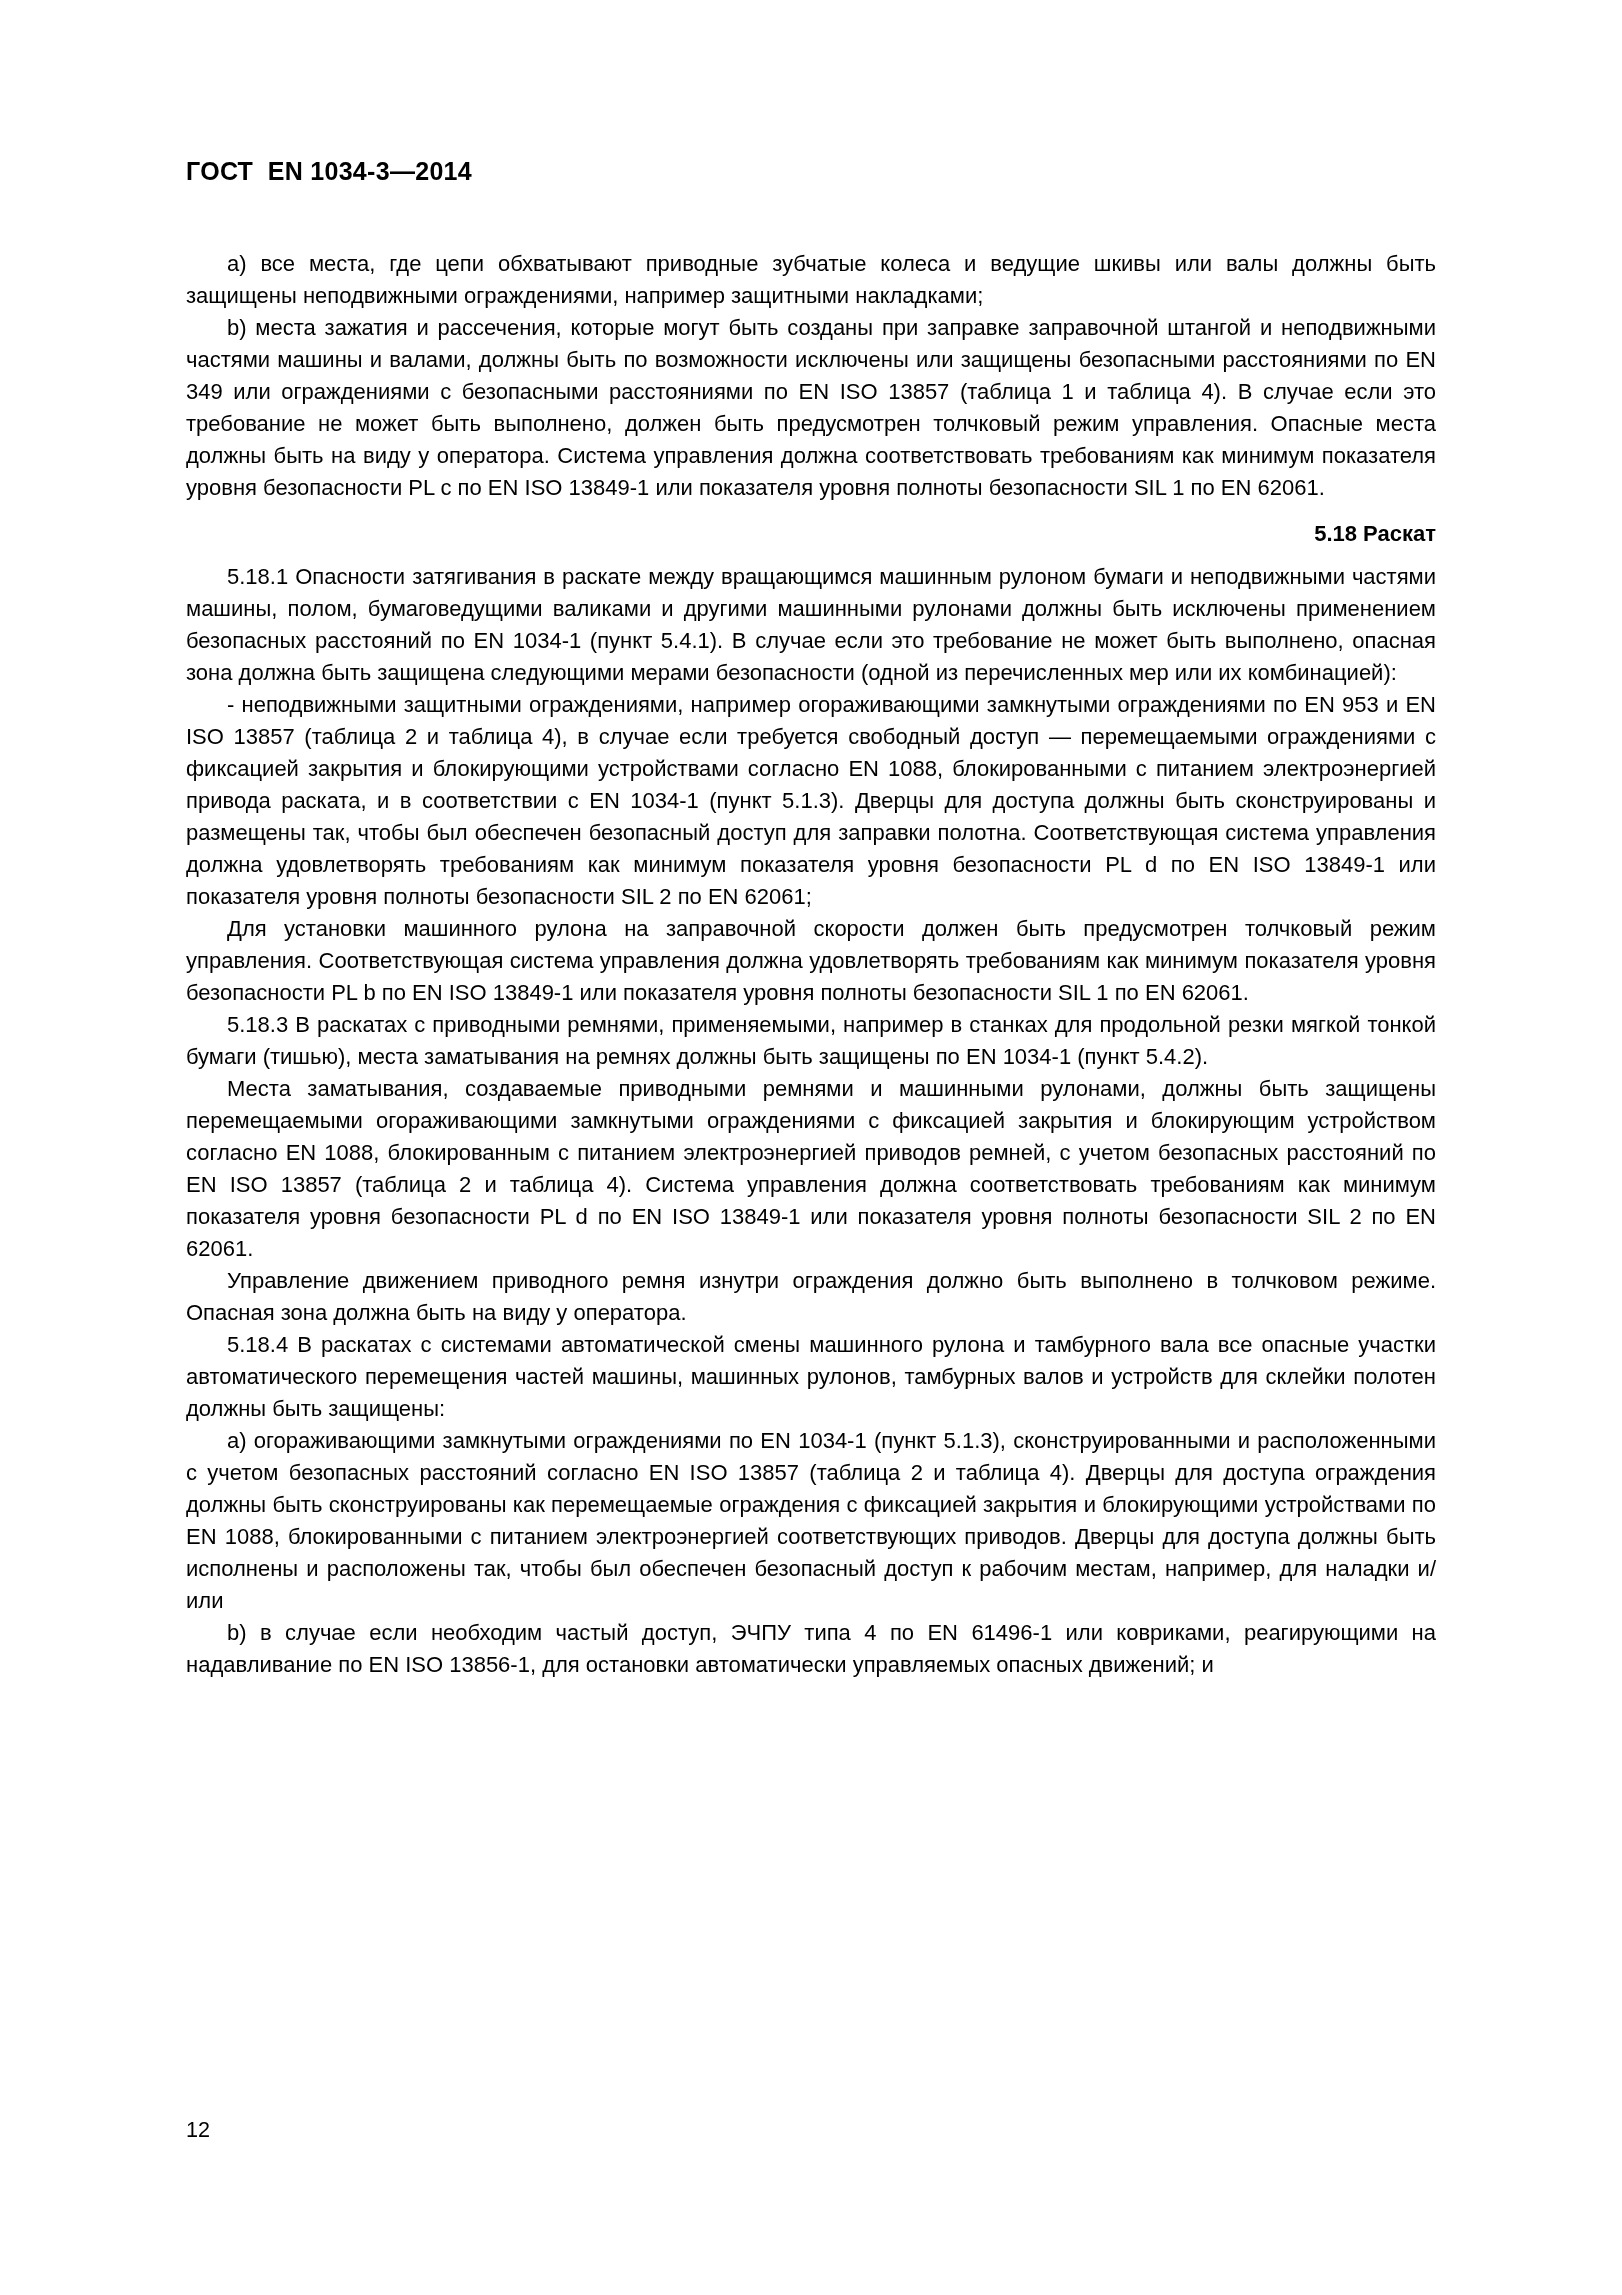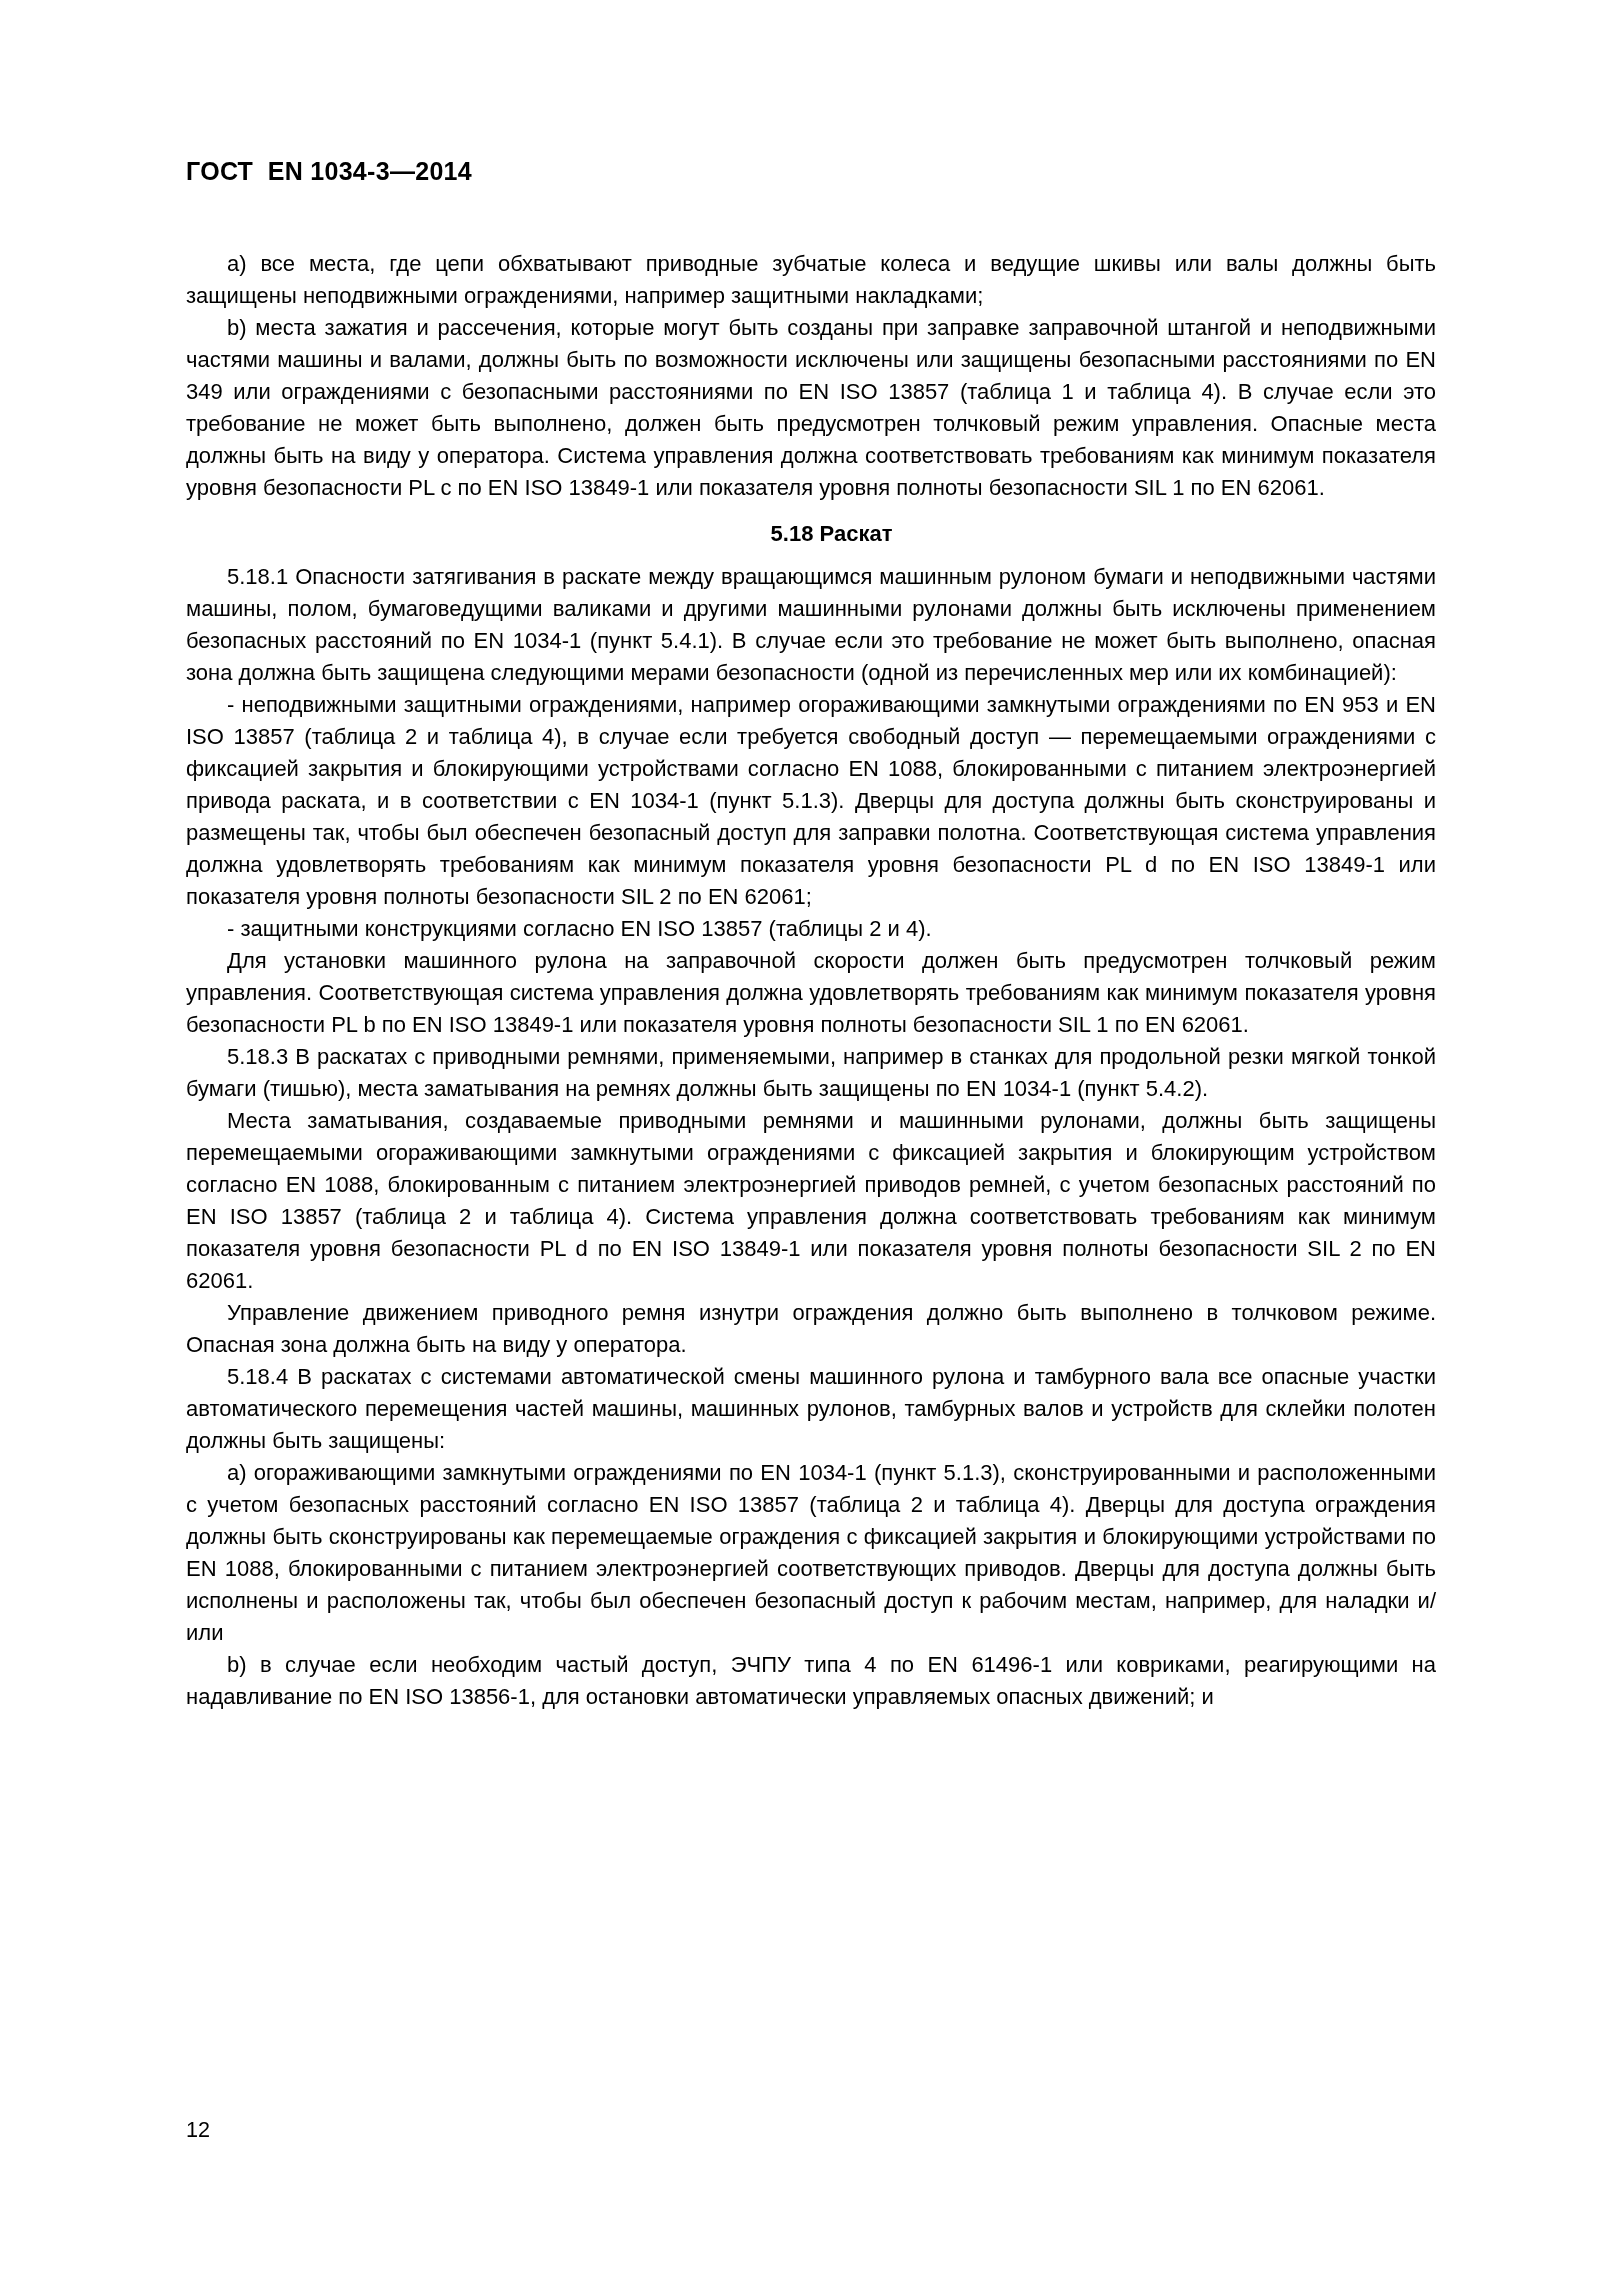--- a/index.html
+++ b/index.html
@@ -50,21 +50,21 @@
   }
   .dash {
     text-indent: 41px;
   }
   .section-title {
     font-size: 22px;
     font-weight: bold;
     line-height: 32px;
     text-indent: 41px;
     margin: 14.4px 0 10.5px 0;
-    text-align: center;
+    text-align: right;
   }
   .pagenum {
     position: absolute;
     left: 186px;
     top: 2117px;
     font-size: 21.6px;
   }
 </style>
 </head>
 <body>
@@ -75,21 +75,20 @@
 
     <div class="header">ГОСТ  EN 1034-3—2014</div>
 
     <p class="indent">a)   все места, где цепи обхватывают приводные зубчатые колеса и ведущие шкивы или валы должны быть защищены неподвижными ограждениями, например защитными накладками;</p>
     <p class="indent">b)   места зажатия и рассечения, которые могут быть созданы при заправке заправочной штангой и неподвижными частями машины и валами, должны быть по возможности исключены или защищены безопасными расстояниями по EN 349 или ограждениями с безопасными расстояниями по EN ISO 13857 (таблица 1 и таблица 4). В случае если это требование не может быть выполнено, должен быть предусмотрен толчковый режим управления. Опасные места должны быть на виду у оператора. Система управления должна соответствовать требованиям как минимум показателя уровня безопасности PL c по EN ISO 13849-1 или показателя уровня полноты безопасности SIL 1 по EN 62061.</p>
 
     <div class="section-title">5.18  Раскат</div>
 
     <p class="indent">5.18.1  Опасности затягивания в раскате между вращающимся машинным рулоном бумаги и неподвижными частями машины, полом, бумаговедущими валиками и другими машинными рулонами должны быть исключены применением безопасных расстояний по EN 1034-1 (пункт 5.4.1). В случае если это требование не может быть выполнено, опасная зона должна быть защищена следующими мерами безопасности (одной из перечисленных мер или их комбинацией):</p>
     <p class="dash">-  неподвижными защитными ограждениями, например огораживающими замкнутыми ограждениями по EN 953 и EN ISO 13857 (таблица 2 и таблица 4), в случае если требуется свободный доступ — перемещаемыми ограждениями с фиксацией закрытия и блокирующими устройствами согласно EN 1088, блокированными с питанием электроэнергией привода раската, и в соответствии с EN 1034-1 (пункт 5.1.3). Дверцы для доступа должны быть сконструированы и размещены так, чтобы был обеспечен безопасный доступ для заправки полотна. Соответствующая система управления должна удовлетворять требованиям как минимум показателя уровня безопасности PL d по EN ISO 13849-1 или показателя уровня полноты безопасности SIL 2 по EN 62061;</p>
-    <p class="dash">-  защитными конструкциями согласно EN ISO 13857 (таблицы 2 и 4).</p>
     <p class="indent">Для установки машинного рулона на заправочной скорости должен быть предусмотрен толчковый режим управления. Соответствующая система управления должна удовлетворять требованиям как минимум показателя уровня безопасности PL b по EN ISO 13849-1 или показателя уровня полноты безопасности SIL 1 по EN 62061.</p>
     <p class="indent">5.18.3  В раскатах с приводными ремнями, применяемыми, например в станках для продольной резки мягкой тонкой бумаги (тишью), места заматывания на ремнях должны быть защищены по EN 1034-1 (пункт 5.4.2).</p>
     <p class="indent">Места заматывания, создаваемые приводными ремнями и машинными рулонами, должны быть защищены перемещаемыми огораживающими замкнутыми ограждениями с фиксацией закрытия и блокирующим устройством согласно EN 1088, блокированным с питанием электроэнергией приводов ремней, с учетом безопасных расстояний по EN ISO 13857 (таблица 2 и таблица 4). Система управления должна соответствовать требованиям как минимум показателя уровня безопасности PL d по EN ISO 13849-1 или показателя уровня полноты безопасности SIL 2 по EN 62061.</p>
     <p class="indent">Управление движением приводного ремня изнутри ограждения должно быть выполнено в толчковом режиме. Опасная зона должна быть на виду у оператора.</p>
     <p class="indent">5.18.4  В раскатах с системами автоматической смены машинного рулона и тамбурного вала все опасные участки автоматического перемещения частей машины, машинных рулонов, тамбурных валов и устройств для склейки полотен должны быть защищены:</p>
     <p class="indent">a)   огораживающими замкнутыми ограждениями по EN 1034-1 (пункт 5.1.3), сконструированными и расположенными с учетом безопасных расстояний согласно EN ISO 13857 (таблица 2 и таблица 4). Дверцы для доступа ограждения должны быть сконструированы как перемещаемые ограждения с фиксацией закрытия и блокирующими устройствами по EN 1088, блокированными с питанием электроэнергией соответствующих приводов. Дверцы для доступа должны быть исполнены и расположены так, чтобы был обеспечен безопасный доступ к рабочим местам, например, для наладки и/или</p>
     <p class="indent">b)   в случае если необходим частый доступ, ЭЧПУ типа 4 по EN 61496-1 или ковриками, реагирующими на надавливание по EN ISO 13856-1, для остановки автоматически управляемых опасных движений; и</p>
 
   </div>
 

